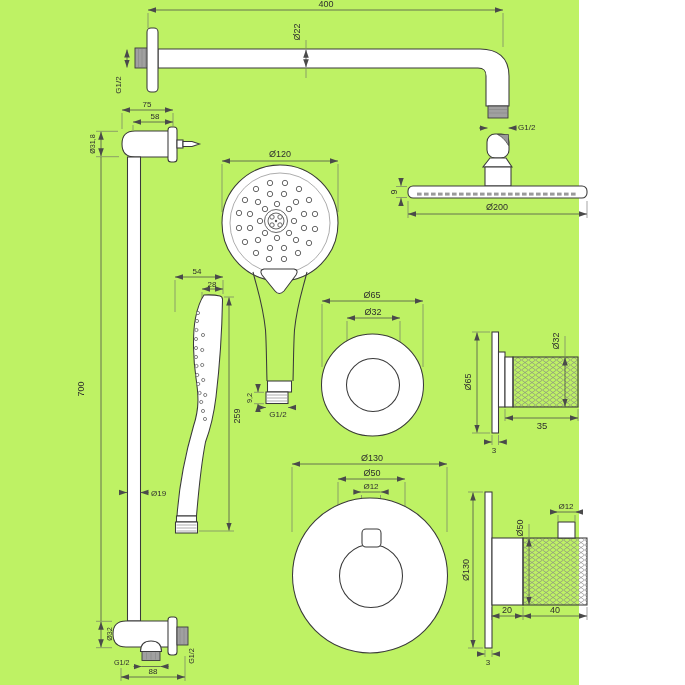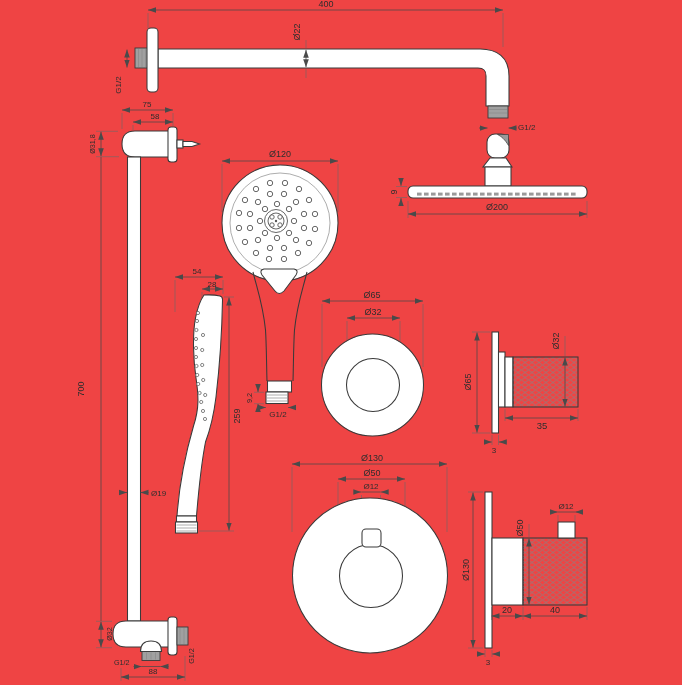--- a/index.html
+++ b/index.html
@@ -1,16 +1,16 @@
 <!DOCTYPE html>
 <html><head>
 <meta charset="utf-8">
 <style>
   html,body{margin:0;padding:0;background:#ffffff;}
-  .stage{width:682px;height:685px;background:#ef4444;position:relative;font-family:"Liberation Sans",sans-serif;}
+  .stage{width:579px;height:685px;background:#bef264;position:relative;font-family:"Liberation Sans",sans-serif;}
   svg text{font-family:"Liberation Sans",sans-serif;fill:#2e2e2e;font-size:9px;}
   svg text.sm{font-size:8px;}
   svg text.xs{font-size:7.2px;}
   svg text.lg{font-size:9.5px;}
   .part{fill:#ffffff;stroke:#3a3a3a;stroke-width:1.05;}
   .partln{fill:none;stroke:#3a3a3a;stroke-width:1.05;}
   .thin{fill:none;stroke:#8a8a8a;stroke-width:0.7;}
   .thread{fill:#a0a0a0;stroke:#3a3a3a;stroke-width:0.9;}
   .dim{stroke:#4a4a4a;stroke-width:0.75;fill:none;}
   .ext{stroke:#6a6a6a;stroke-width:0.6;fill:none;}

